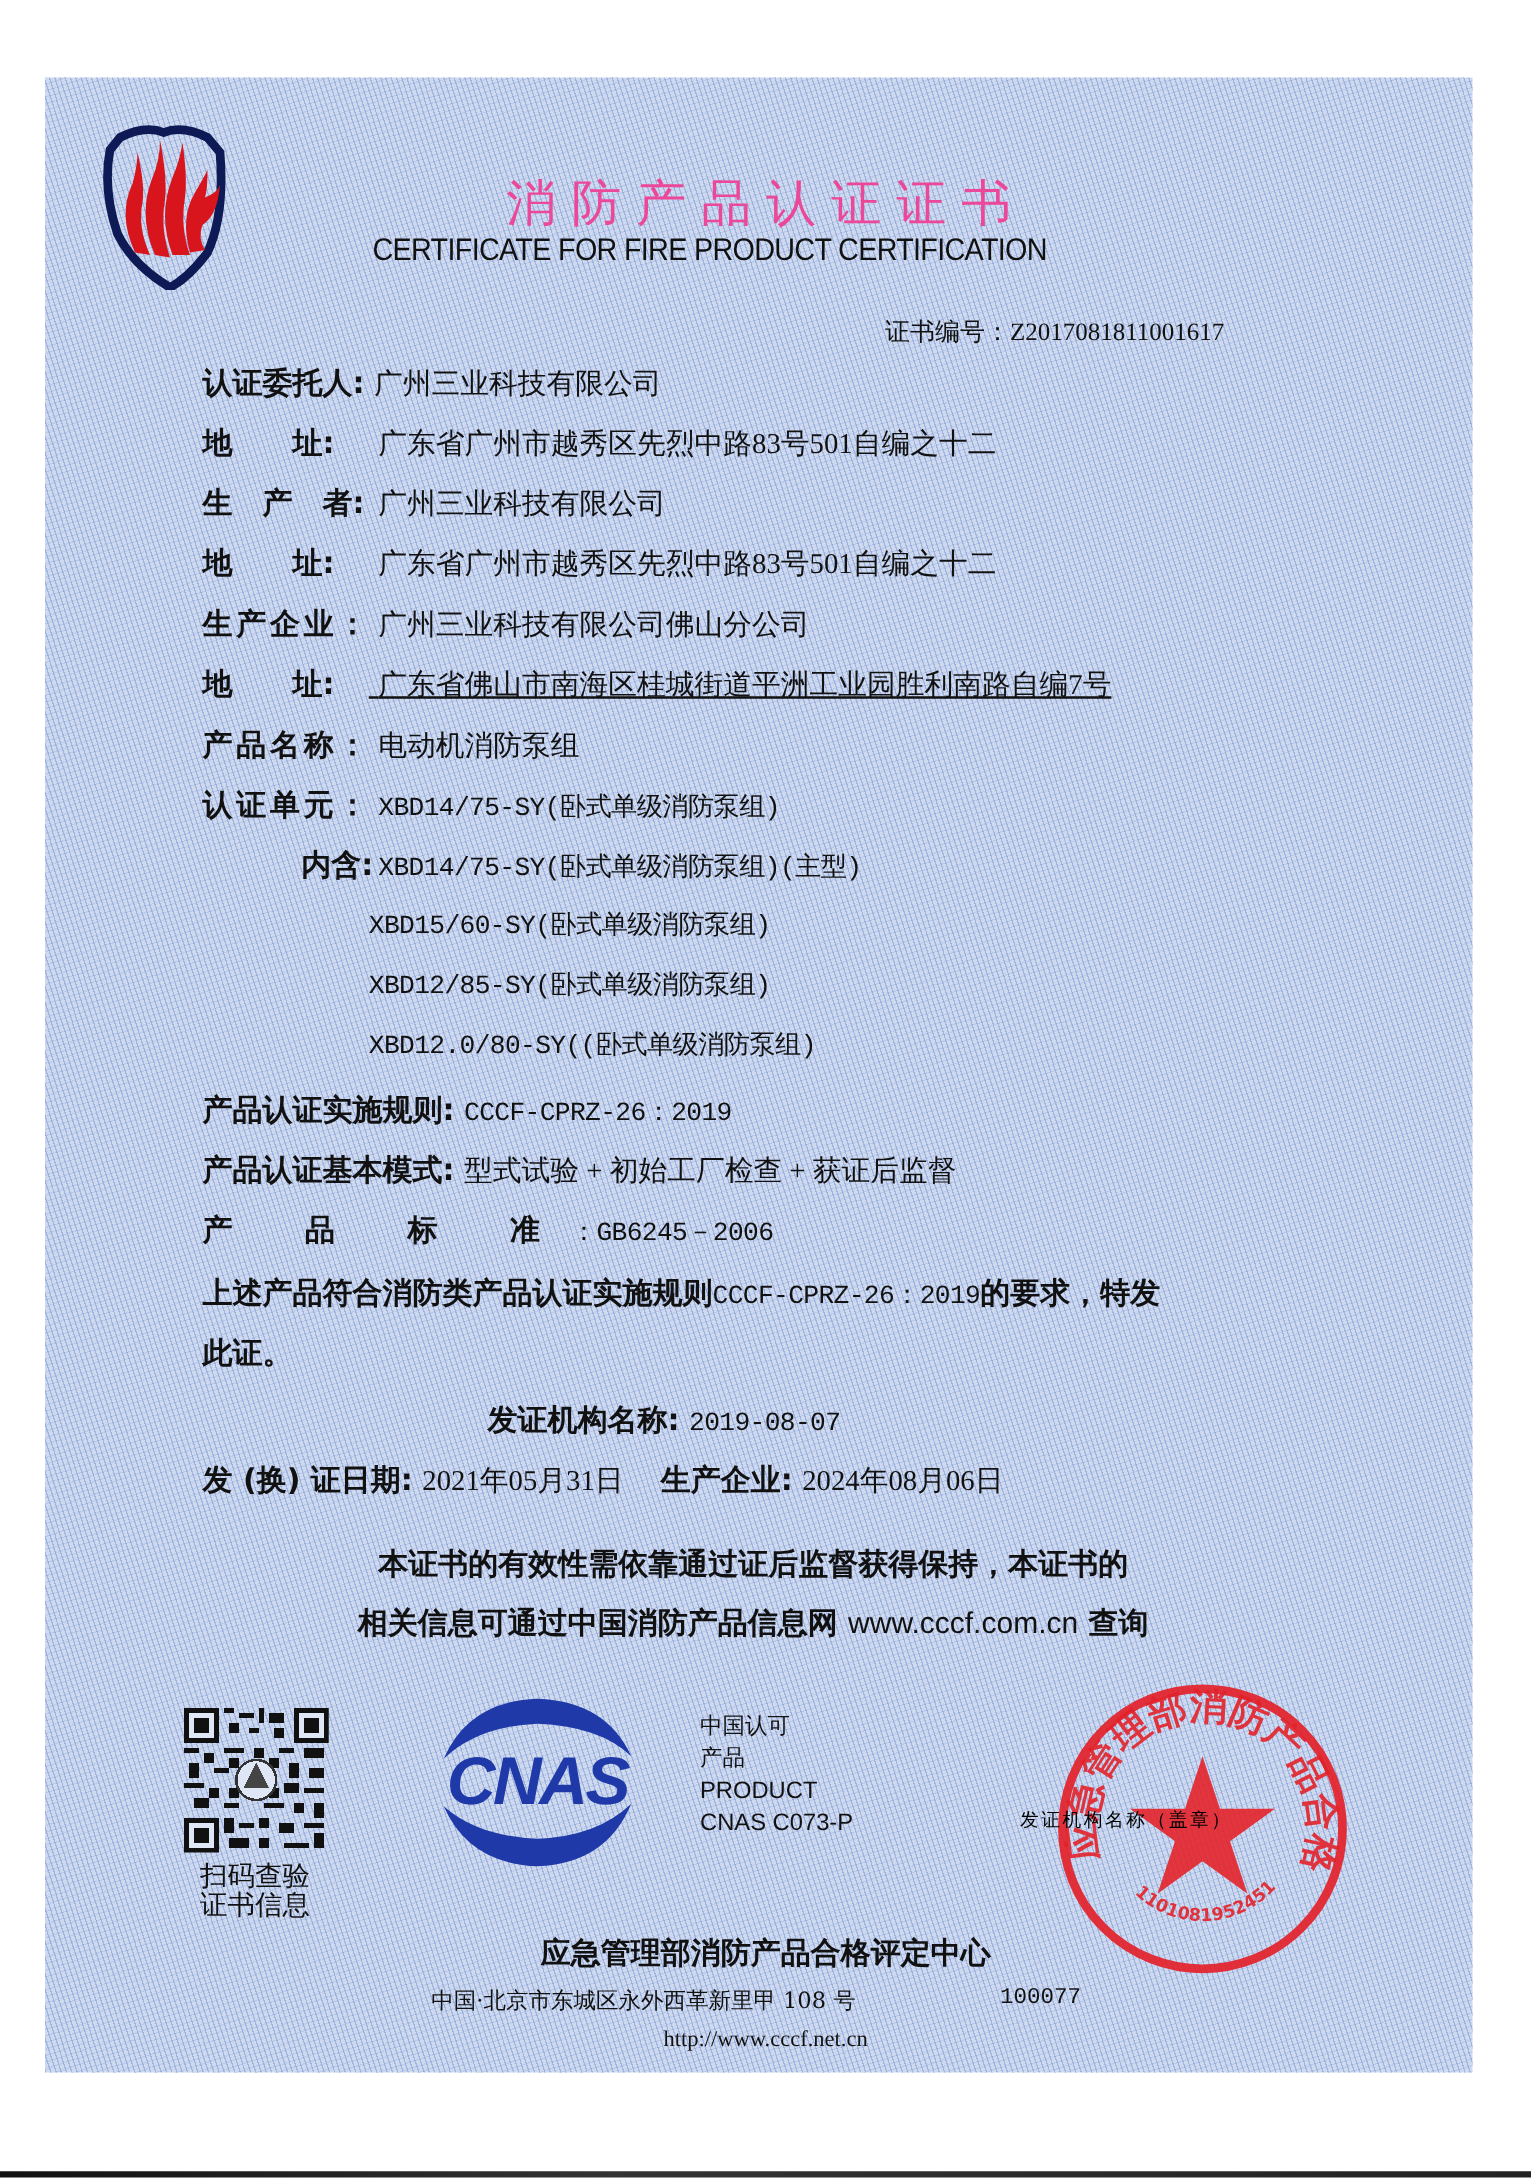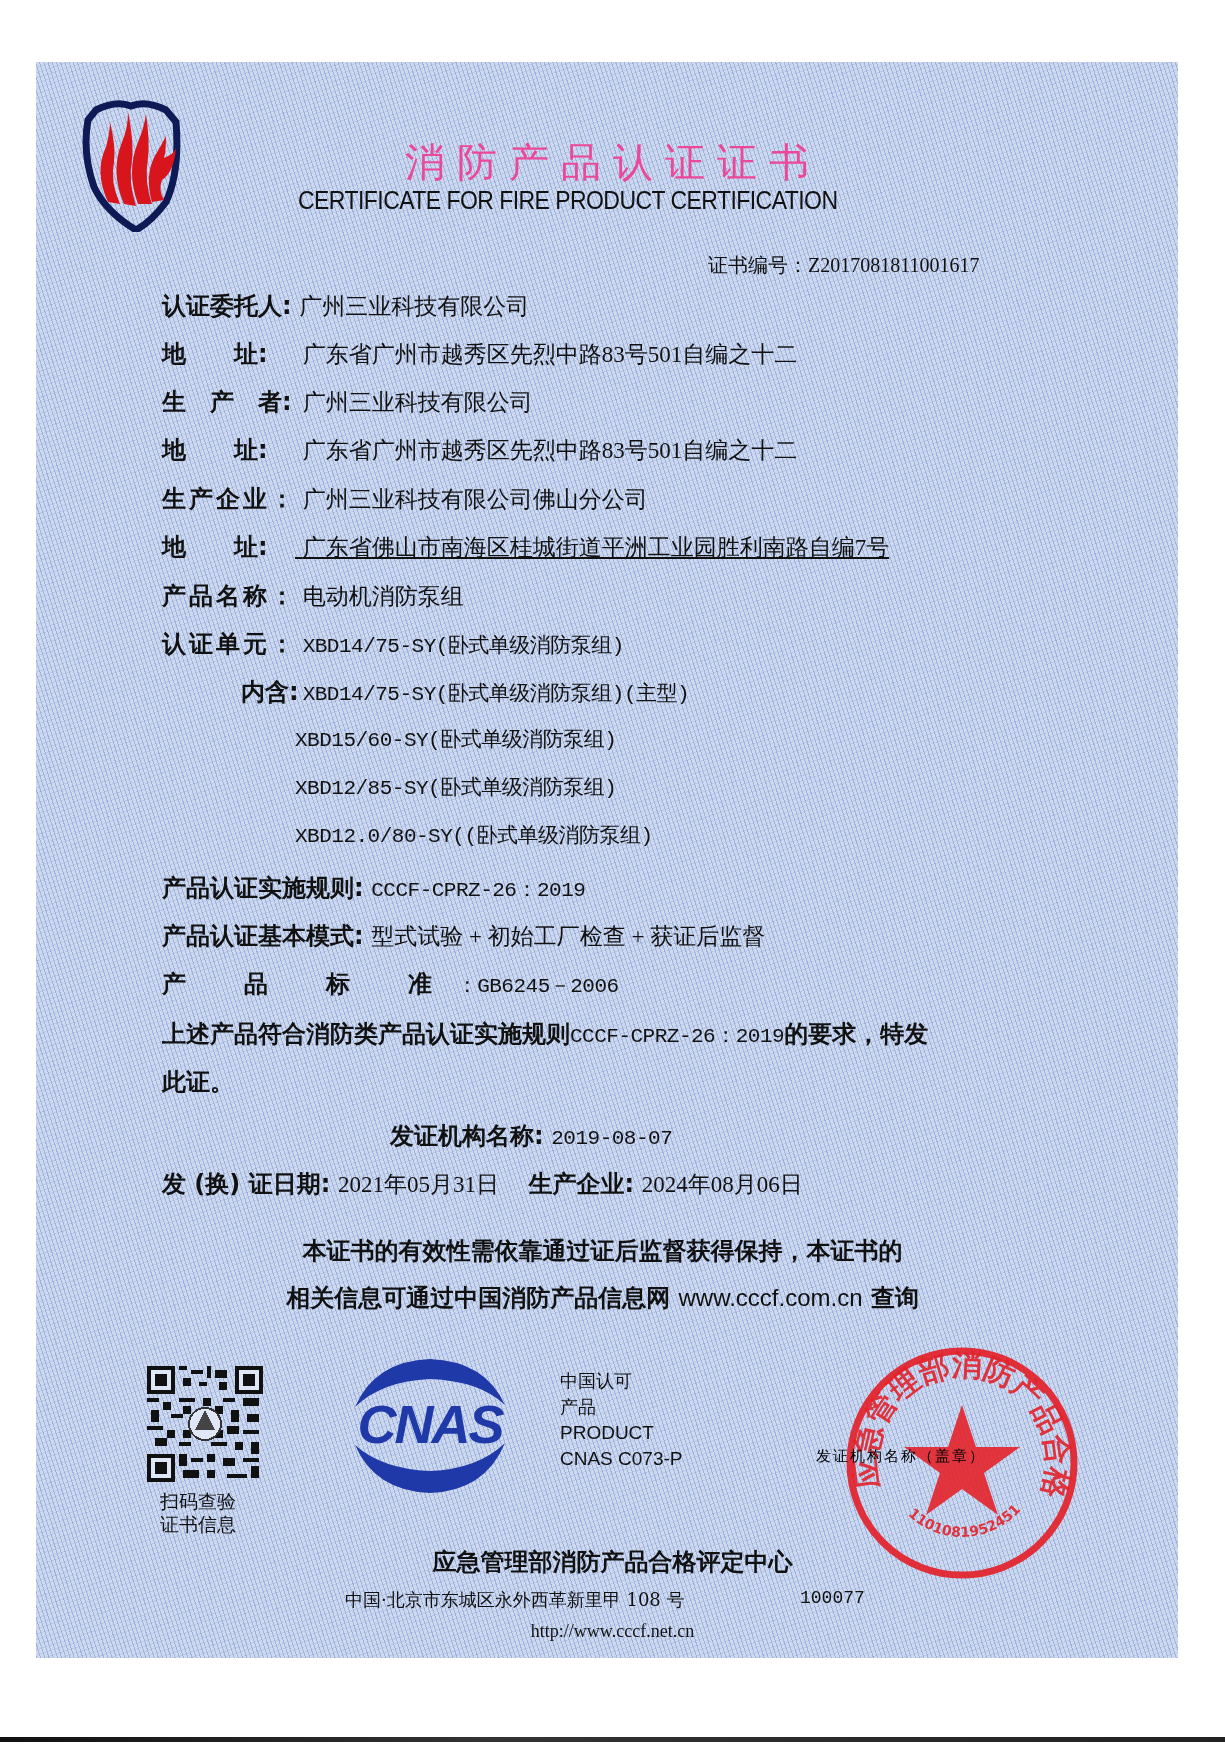--- a/index.html
+++ b/index.html
@@ -41,21 +41,21 @@
   .wide { letter-spacing: 17px; }
   .notice {
     position: absolute; left: 0; width: 1205px; text-align: center;
     font-size: 24px; font-weight: bold; white-space: nowrap;
   }
   .notice .url { font-family: "Liberation Sans", sans-serif; font-weight: normal; font-size: 24px; }
   .qr {
     position: absolute; left: 147px; top: 1366px; width: 116px; height: 116px;
   }
   .qr-caption {
-    position: absolute; left: 160px; top: 1490px; font-size: 19px; line-height: 23px; text-align: center;
+    position: absolute; left: 160px; top: 1490px; font-size: 22px; line-height: 23px; text-align: center;
     font-family: "DejaVu Serif", serif;
   }
   .cnas-logo { position: absolute; left: 330px; top: 1355px; width: 200px; height: 140px; }
   .cnas-text {
     position: absolute; left: 560px; top: 1368px; font-size: 19px; line-height: 26px;
     font-family: "Liberation Sans", sans-serif;
   }
   .cnas-text .cn { font-family: "DejaVu Sans", sans-serif; font-size: 18px; }
   .seal { position: absolute; left: 842px; top: 1343px; width: 240px; height: 240px; }
   .seal-caption {

